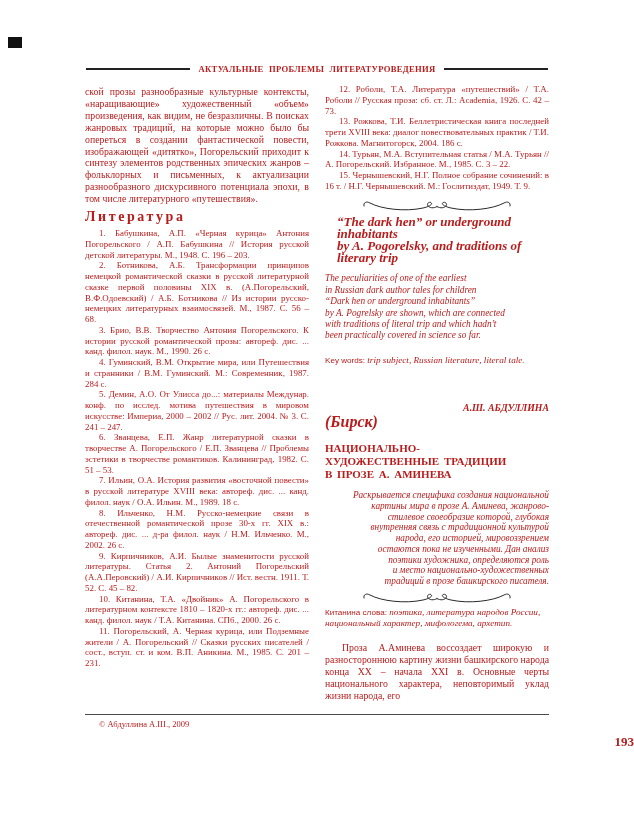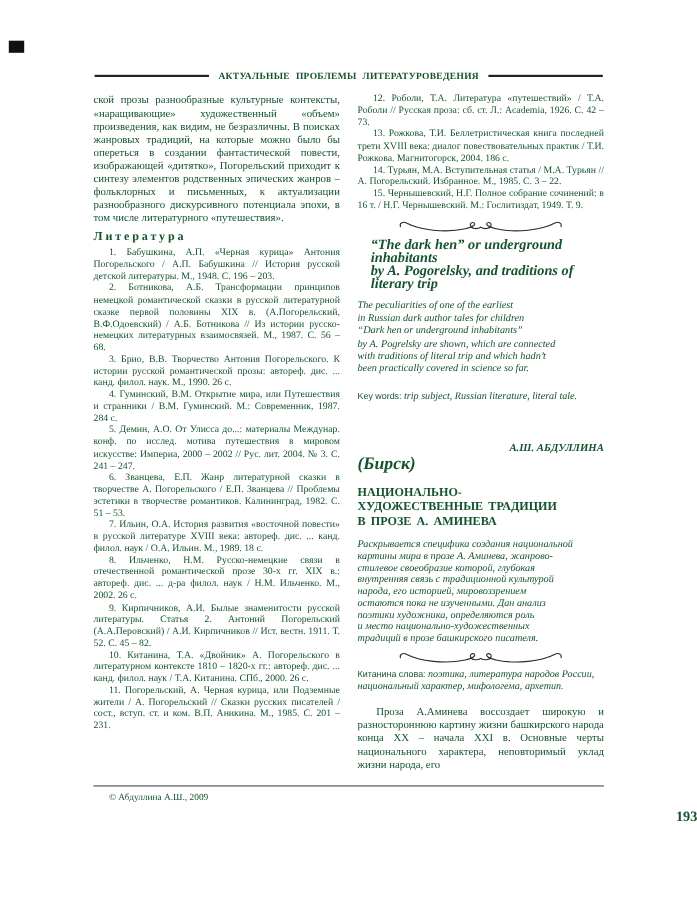--- a/index.html
+++ b/index.html
@@ -1,55 +1,55 @@
 <!DOCTYPE html>
 <html><head>
 <meta charset="utf-8">
 <style>
   html,body { margin:0; padding:0; background:#e8e8e8; }
   .page {
     position:relative; width:634px; height:820px; margin:0 auto;
-    background:#ffffff; color:#14532d; overflow:hidden;
+    background:#ffffff; color:#b91c1c; overflow:hidden;
     font-family:"Liberation Serif", serif;
   }
   .corner-mark { position:absolute; left:8px; top:37px; width:14px; height:11px; background:#111; }
 
   .running-head {
     position:absolute; left:86px; right:86px; top:64px;
     display:flex; align-items:center; gap:9px;
   }
   .running-head .rule { flex:1; height:2px; background:#222; }
   .running-head .rh-title {
     font-weight:bold; font-size:8.6px; letter-spacing:0.3px; word-spacing:3px; white-space:nowrap;
   }
 
   .columns { position:absolute; left:85px; top:84px; width:464px; display:flex; gap:16px; }
   .col { width:224px; }
 
   .cont-par { font-size:9.8px; line-height:11.9px; text-align:justify; margin:2px 0 0 0; }
-  .lit-heading { font-weight:bold; font-size:11px; letter-spacing:2.6px; margin:4px 0 3px 0; }
+  .lit-heading { font-weight:bold; font-size:14px; letter-spacing:2.6px; margin:4px 0 3px 0; }
   .ref { font-size:8.9px; line-height:10.75px; text-align:justify; text-indent:14px; margin:0; }
 
   .flourish { display:block; margin:7px auto 3px auto; }
   .flourish path { fill:none; stroke:#2a2a2a; stroke-width:1; stroke-linecap:round; }
 
   .en-title { font-weight:bold; font-style:italic; font-size:13px; line-height:12.2px;
     white-space:pre-line; margin:3px 0 9px 12px; }
   .en-abstract { font-style:italic; font-size:9.3px; line-height:11.4px;
     white-space:pre-line; margin:0 0 13px 0; }
   .kw-par { font-size:9px; line-height:11px; margin:0; }
   .kw-label { font-family:"Liberation Sans", sans-serif; font-size:8.1px; font-style:normal;margin-top:28px; }
   .kw-text { font-style:italic; font-size:9.2px; }
 
   .article-author { font-weight:bold; font-style:italic; font-size:9.8px; margin:36px 0 0 0;text-align:right; }
   .article-city   { font-weight:bold; font-style:italic; font-size:16px; margin:0 0 11px 0; }
   .article-title  { font-weight:bold; font-size:11px; line-height:13.2px; word-spacing:2px;
     white-space:pre-line; margin:0 0 9px 0; }
   .ru-abstract { font-style:italic; font-size:9.3px; line-height:10.7px;
-    white-space:pre-line; margin:0; }
+    white-space:pre-line; margin:0;text-align:right; }
   .flourish.mid { margin:4px auto 2px auto; }
   .ru-keywords { margin-top:2px; }
   .article-body { font-size:9.8px; line-height:12.1px; text-align:justify;
     text-indent:17px; margin:13px 0 0 0; }
 
   .footer-rule { position:absolute; left:85px; right:85px; top:714px; height:1px; background:#4a4a4a; }
   .copyright { position:absolute; left:99px; top:719px; font-size:8.5px; }
   .page-number { position:absolute; left:0; right:0; top:734px; text-align:right;
     font-weight:bold; font-size:13px; }
 </style>

